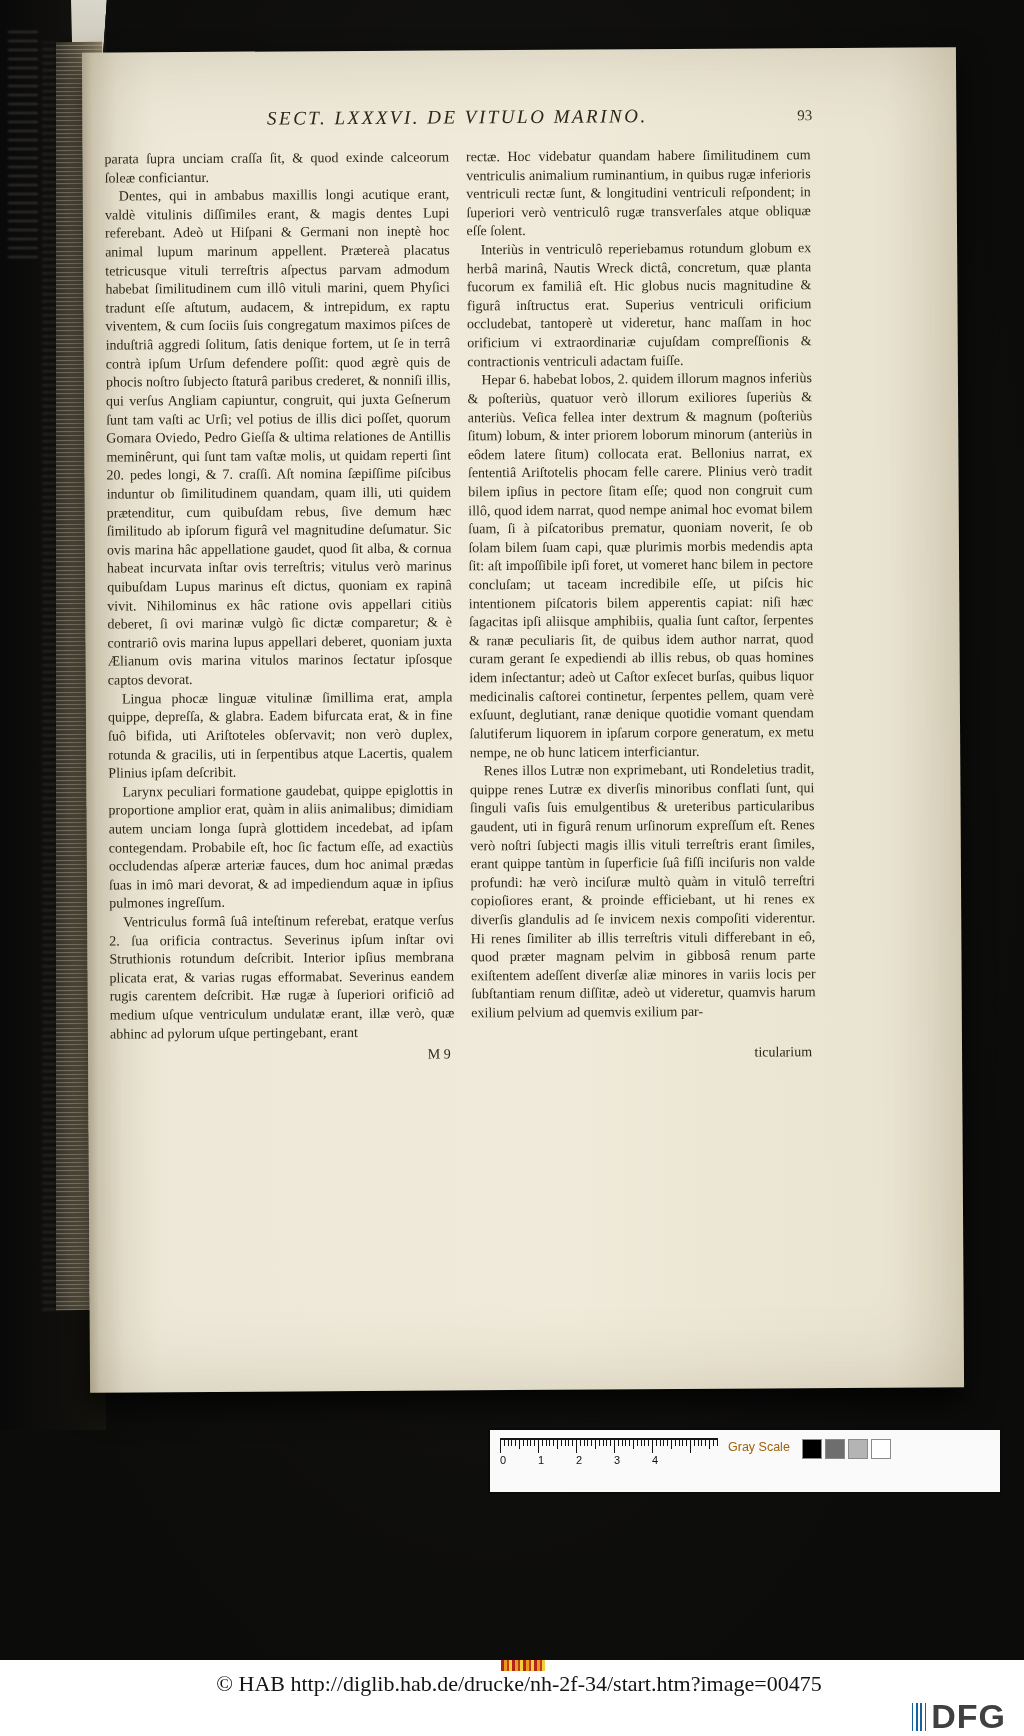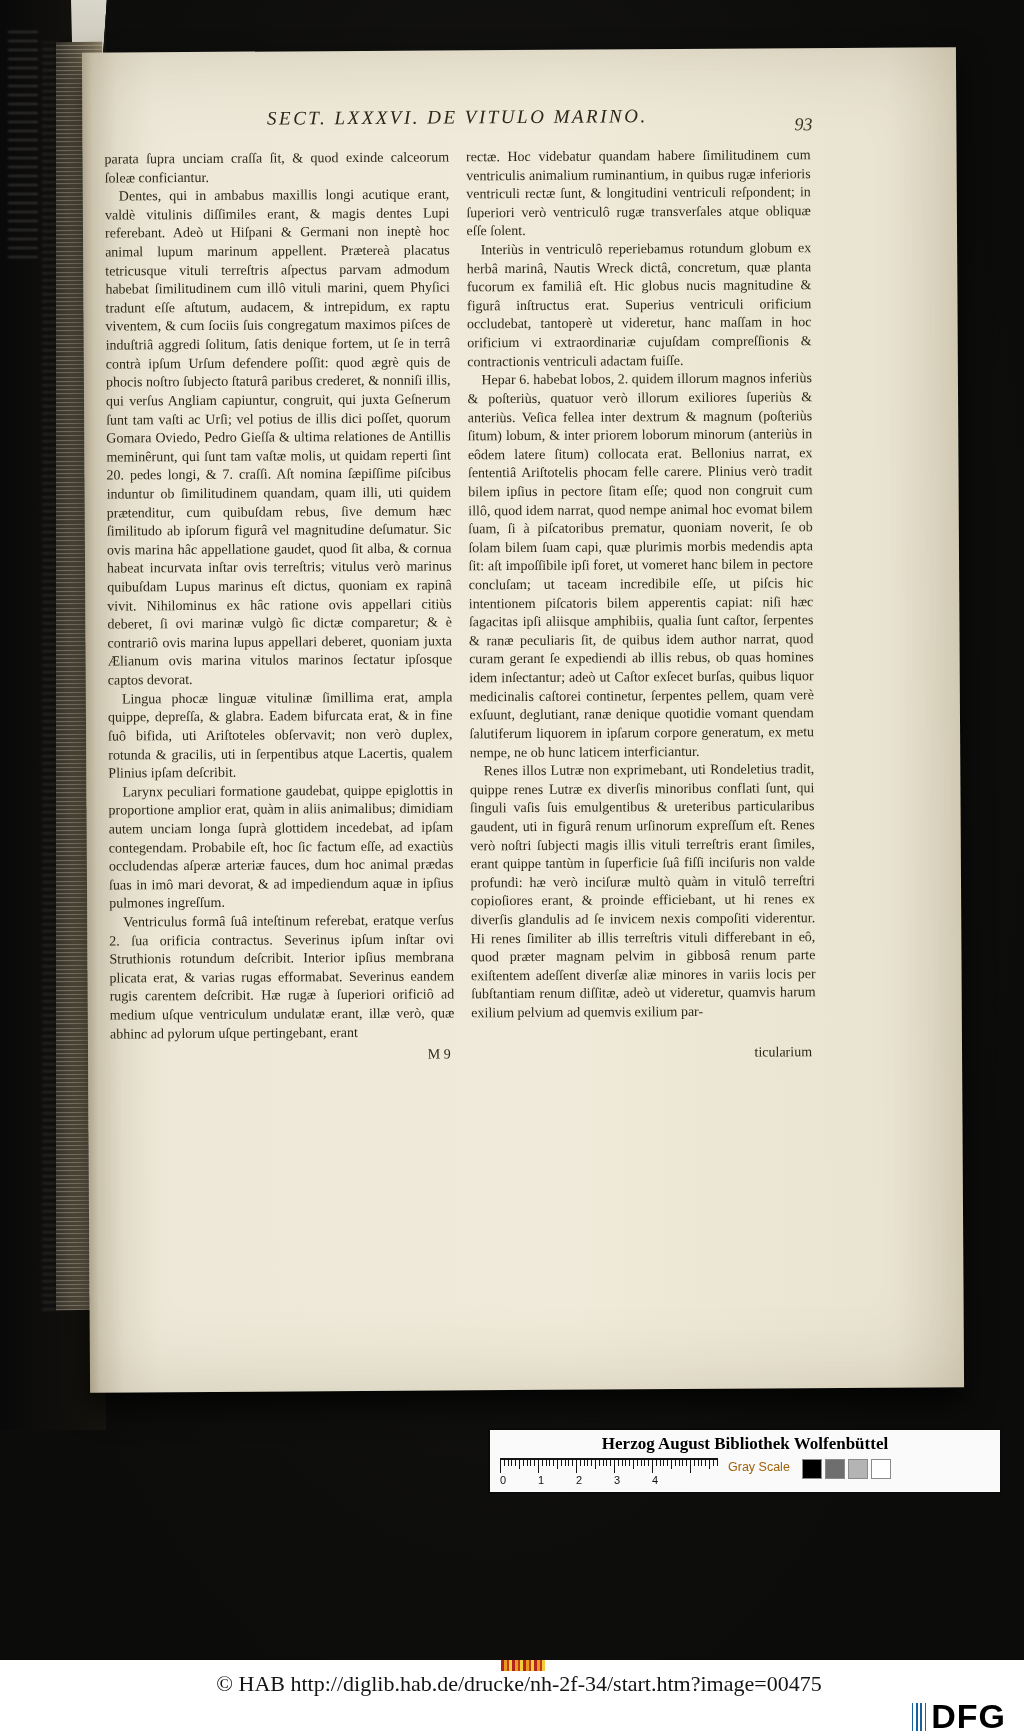--- a/index.html
+++ b/index.html
@@ -32,21 +32,21 @@
 
   
   .page{position:absolute;left:86px;top:50px;width:874px;height:1340px;
     transform:rotate(-0.35deg);
     background:linear-gradient(90deg,#b9b09a 0,#d6cfba 10px,#e7e1cf 34px,#ede8d8 70px,#efead9 55%,#e9e3d1 92%,#ded7c2 100%);
     box-shadow:0 14px 30px rgba(0,0,0,0.78), inset 0 0 80px rgba(104,88,55,0.22);}
   .page-inner{position:absolute;left:22px;top:56px;width:706px;color:#2e2719;}
   .page-header{position:relative;height:30px;}
   .section-title{display:block;text-align:center;font-style:italic;font-size:19px;
     letter-spacing:2.5px;color:#2c2519;white-space:nowrap;}
-  .page-num{position:absolute;right:-2px;top:10px;font-size:18px;color:#3a3224;font-style:italic;}
+  .page-num{position:absolute;right:-2px;top:3px;font-size:15px;color:#3a3224;}
   .columns{margin-top:12px;display:flex;gap:17px;}
   .col{flex:1;text-align:justify;font-size:14px;line-height:1.33;color:#2e2719;}
   .col p{margin:0;text-indent:14px;}
   .col p:first-child{text-indent:0;}
   .footline{position:relative;height:22px;margin-top:5px;font-size:14px;}
   .signature{position:absolute;left:45%;}
   .catchword{position:absolute;right:4px;}
 
   
   .color-card{position:absolute;left:488px;top:1428px;width:514px;height:66px;
@@ -72,21 +72,21 @@
     margin-left:10px;margin-top:2px;white-space:nowrap;}
   .swatches{display:flex;gap:3px;margin-left:12px;margin-top:1px;}
   .swatch{display:inline-block;width:20px;height:20px;border:1px solid #8a8a8a;box-sizing:border-box;}
 
   
   .footer-bar{position:absolute;left:0;bottom:0;width:1024px;height:76px;background:#ffffff;
     display:flex;align-items:center;flex-direction:column;}
   .hab-mark{margin-left:22px;width:44px;height:36px;
     background:repeating-linear-gradient(90deg,#b3231e 0 3px,#e79a1d 3px 6px,#c23a1a 6px 8px,#f2cf3a 8px 11px);}
   .copyright{margin-left:14px;font-size:22px;color:#141414;font-family:"Liberation Serif",serif;}
-  .dfg{margin-left:auto;margin-right:18px;display:flex;align-items:center;color:#000000;}
+  .dfg{margin-left:auto;margin-right:18px;display:flex;align-items:center;color:#404040;}
   .dfg-lines{width:15px;height:28px;margin-right:4px;
     background:repeating-linear-gradient(90deg,#15629e 0 1.5px,transparent 1.5px 4.2px);}
   .dfg-text{font-family:"Liberation Sans",sans-serif;font-weight:bold;font-size:34px;letter-spacing:1px;}
 </style>
 </head>
 <body>
 
 <div class="bg"></div>
 
 <div class="spine-zone">
@@ -117,21 +117,20 @@
         </div>
     </div>
     <div class="footline">
       <span class="signature">M 9</span>
       <span class="catchword">ticularium</span>
     </div>
   </div>
 </div>
 
 <div class="color-card">
-  <div class="card-title">Herzog August Bibliothek Wolfenbüttel</div>
   <div class="card-row">
     <div class="ruler">
       <div class="ruler-ticks"></div>
       <div class="ruler-numbers">
           <span>0</span>
           <span>1</span>
           <span>2</span>
           <span>3</span>
           <span>4</span>
         </div>

